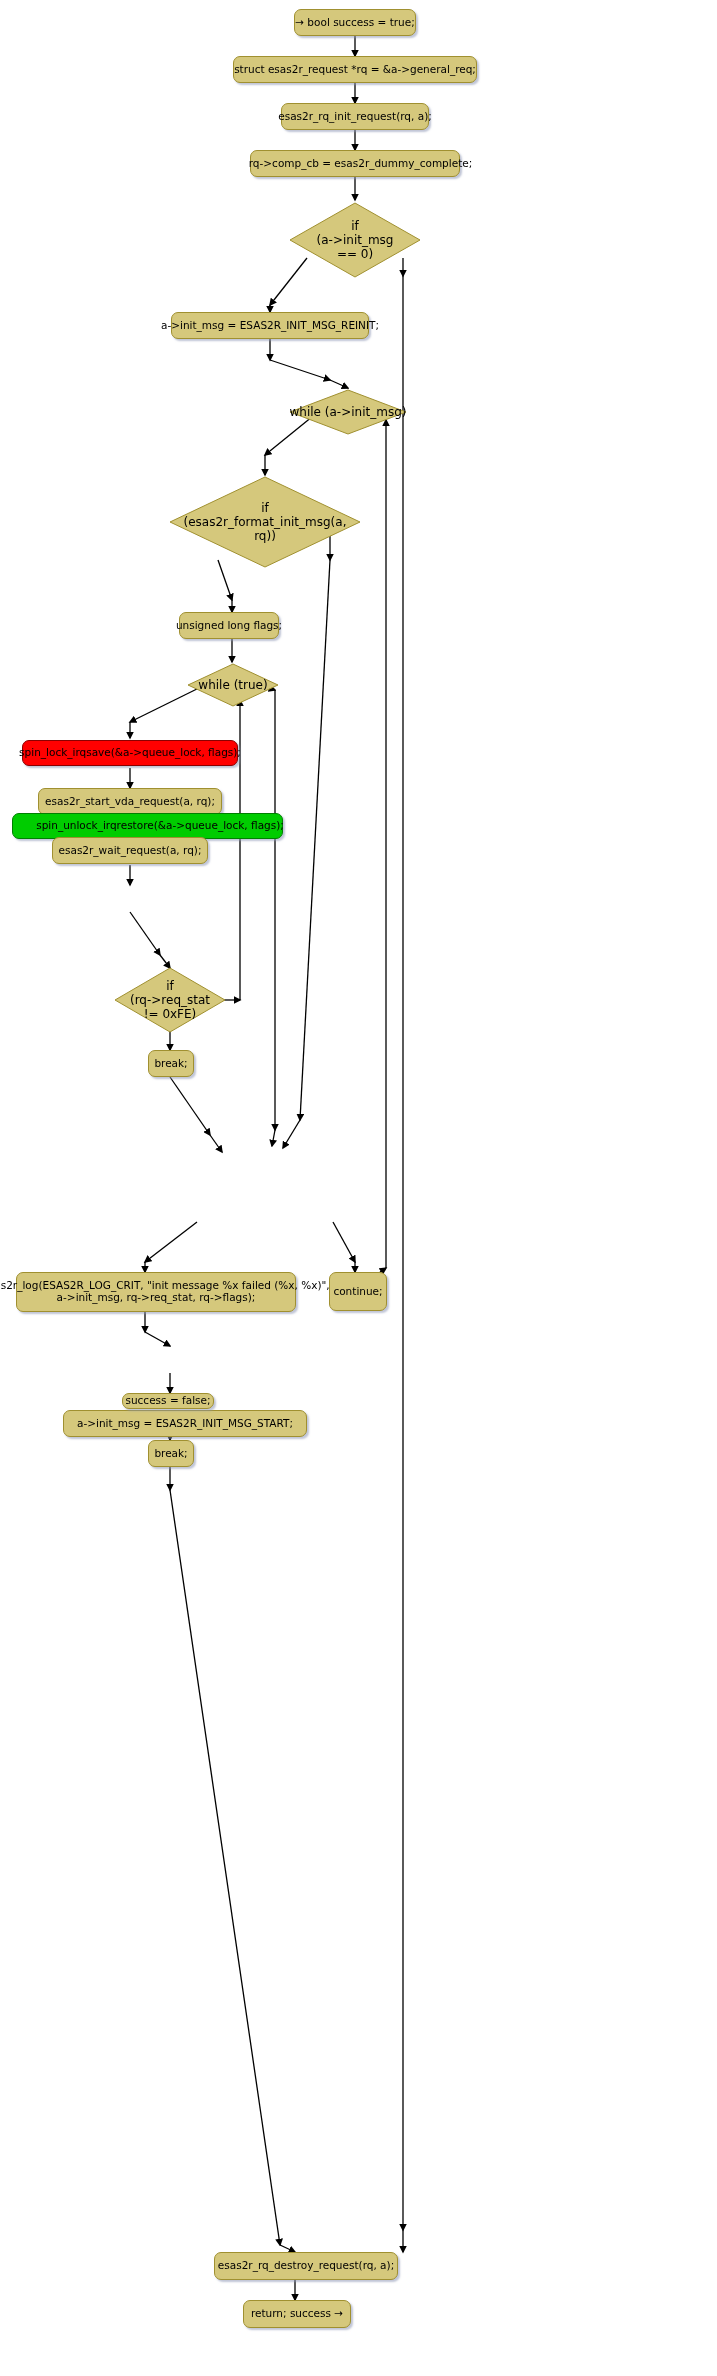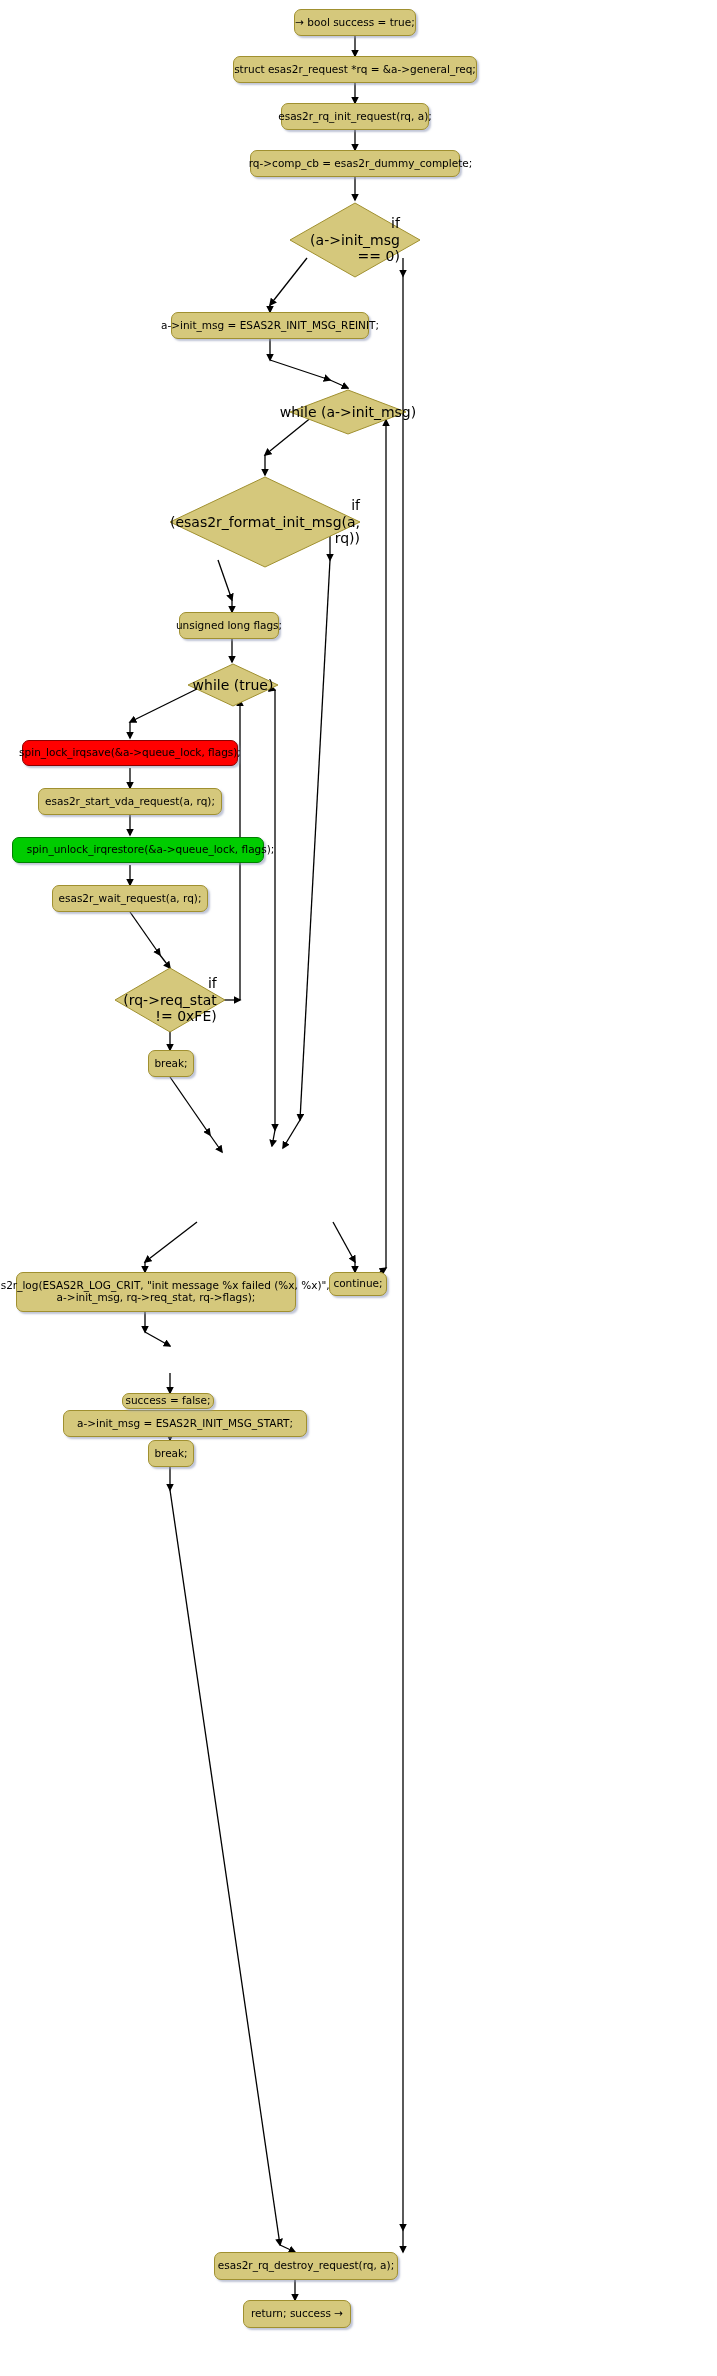--- a/index.html
+++ b/index.html
@@ -62,22 +62,22 @@
   .diamond-wrap .dia-shape {
     position: absolute;
     inset: 0;
   }
   .diamond-wrap .dia-label {
     position: absolute;
     inset: 0;
     display: flex;
     align-items: center;
     justify-content: center;
-    text-align: right;
-    font-size: 14px;
+    text-align: center;
+    font-size: 12px;
     line-height: 1.18;
     color: #000;
     white-space: pre;
   }
 </style>
 </head>
 <body>
 
 <div id="canvas">
 
@@ -228,25 +228,25 @@
   </div>
 
   <div class="node activity red" style="left:22px; top:740px; width:216px; height:26px;">
     <span>spin_lock_irqsave(&amp;a-&gt;queue_lock, flags);</span>
   </div>
 
   <div class="node activity" style="left:38px; top:788px; width:184px; height:27px;">
     <span>esas2r_start_vda_request(a, rq);</span>
   </div>
 
-  <div class="node activity green" style="left:12px; top:837px; width:252px; height:26px;padding-left:32px;">
+  <div class="node activity green" style="left:12px; top:813px; width:271px; height:26px;padding-left:32px;">
     <span>spin_unlock_irqrestore(&amp;a-&gt;queue_lock, flags);</span>
   </div>
 
-  <div class="node activity" style="left:52px; top:885px; width:156px; height:27px;">
+  <div class="node activity" style="left:52px; top:837px; width:156px; height:27px;">
     <span>esas2r_wait_request(a, rq);</span>
   </div>
 
   <div class="diamond-wrap" style="left:112px; top:966px; width:116px; height:68px;">
     <svg class="dia-shape" viewBox="0 0 116 68" xmlns="http://www.w3.org/2000/svg">
       <polygon points="58,2 113,34 58,66 3,34" fill="#d5c87c" stroke="#a09030" stroke-width="1"></polygon>
     </svg>
     <div class="dia-label">if
 (rq-&gt;req_stat
 != 0xFE)</div>
@@ -255,21 +255,21 @@
   <div class="node activity" style="left:148px; top:1050px; width:46px; height:27px;">
     <span>break;</span>
   </div>
 
 
   <div class="node activity" style="left:16px; top:1272px; width:280px; height:40px;">
     <span>esas2r_log(ESAS2R_LOG_CRIT, "init message %x failed (%x, %x)",
 a-&gt;init_msg, rq-&gt;req_stat, rq-&gt;flags);</span>
   </div>
 
-  <div class="node activity" style="left:329px; top:1272px; width:58px; height:24px;">
+  <div class="node activity" style="left:329px; top:1272px; width:58px; height:39px;">
     <span>continue;</span>
   </div>
 
   <div class="node activity" style="left:63px; top:1410px; width:244px; height:27px;">
     <span>a-&gt;init_msg = ESAS2R_INIT_MSG_START;</span>
   </div>
 
   <div class="node activity" style="left:122px; top:1393px; width:92px; height:16px;">
     <span>success = false;</span>
   </div>

